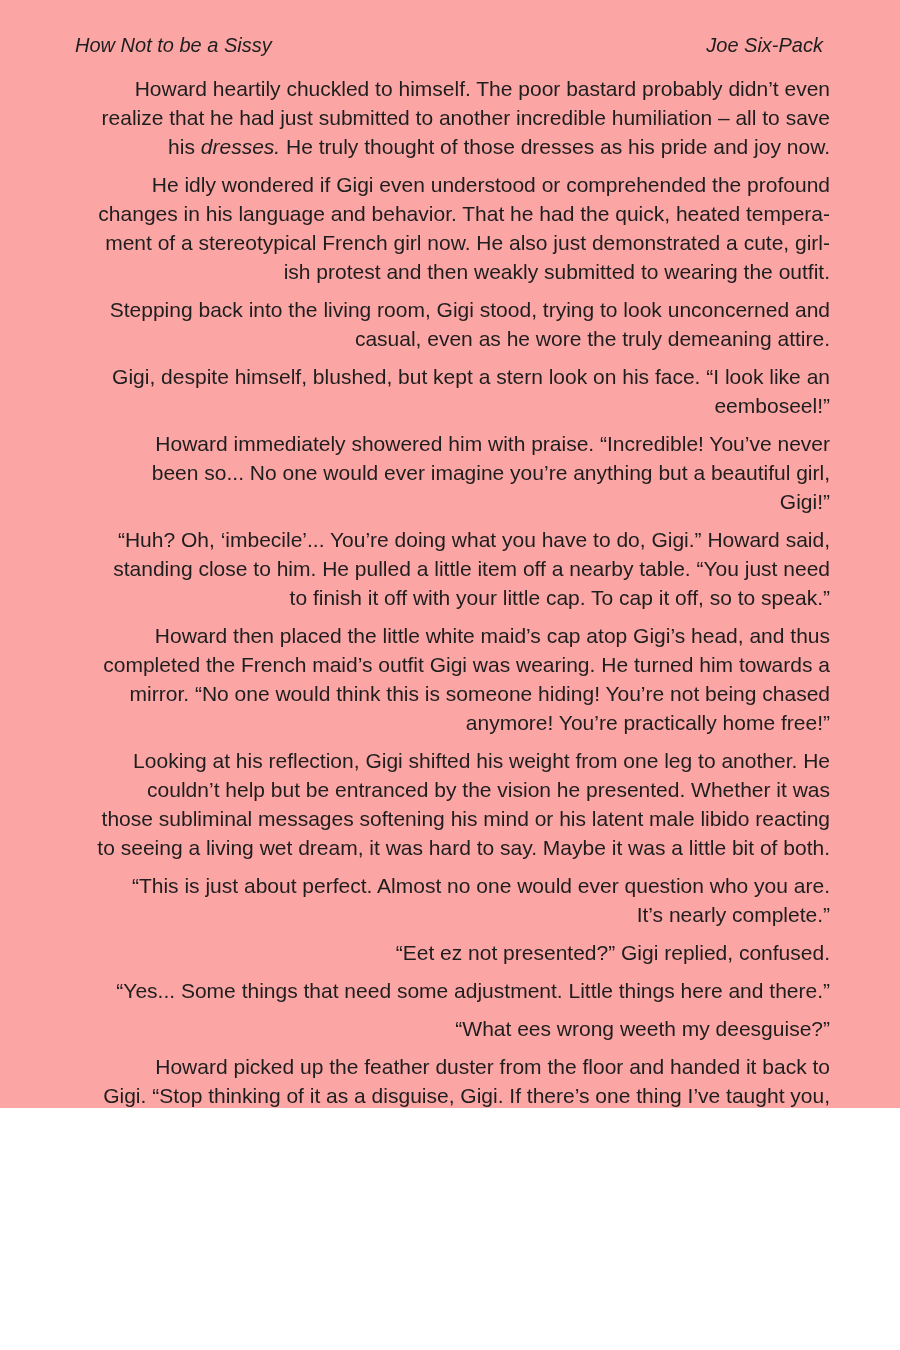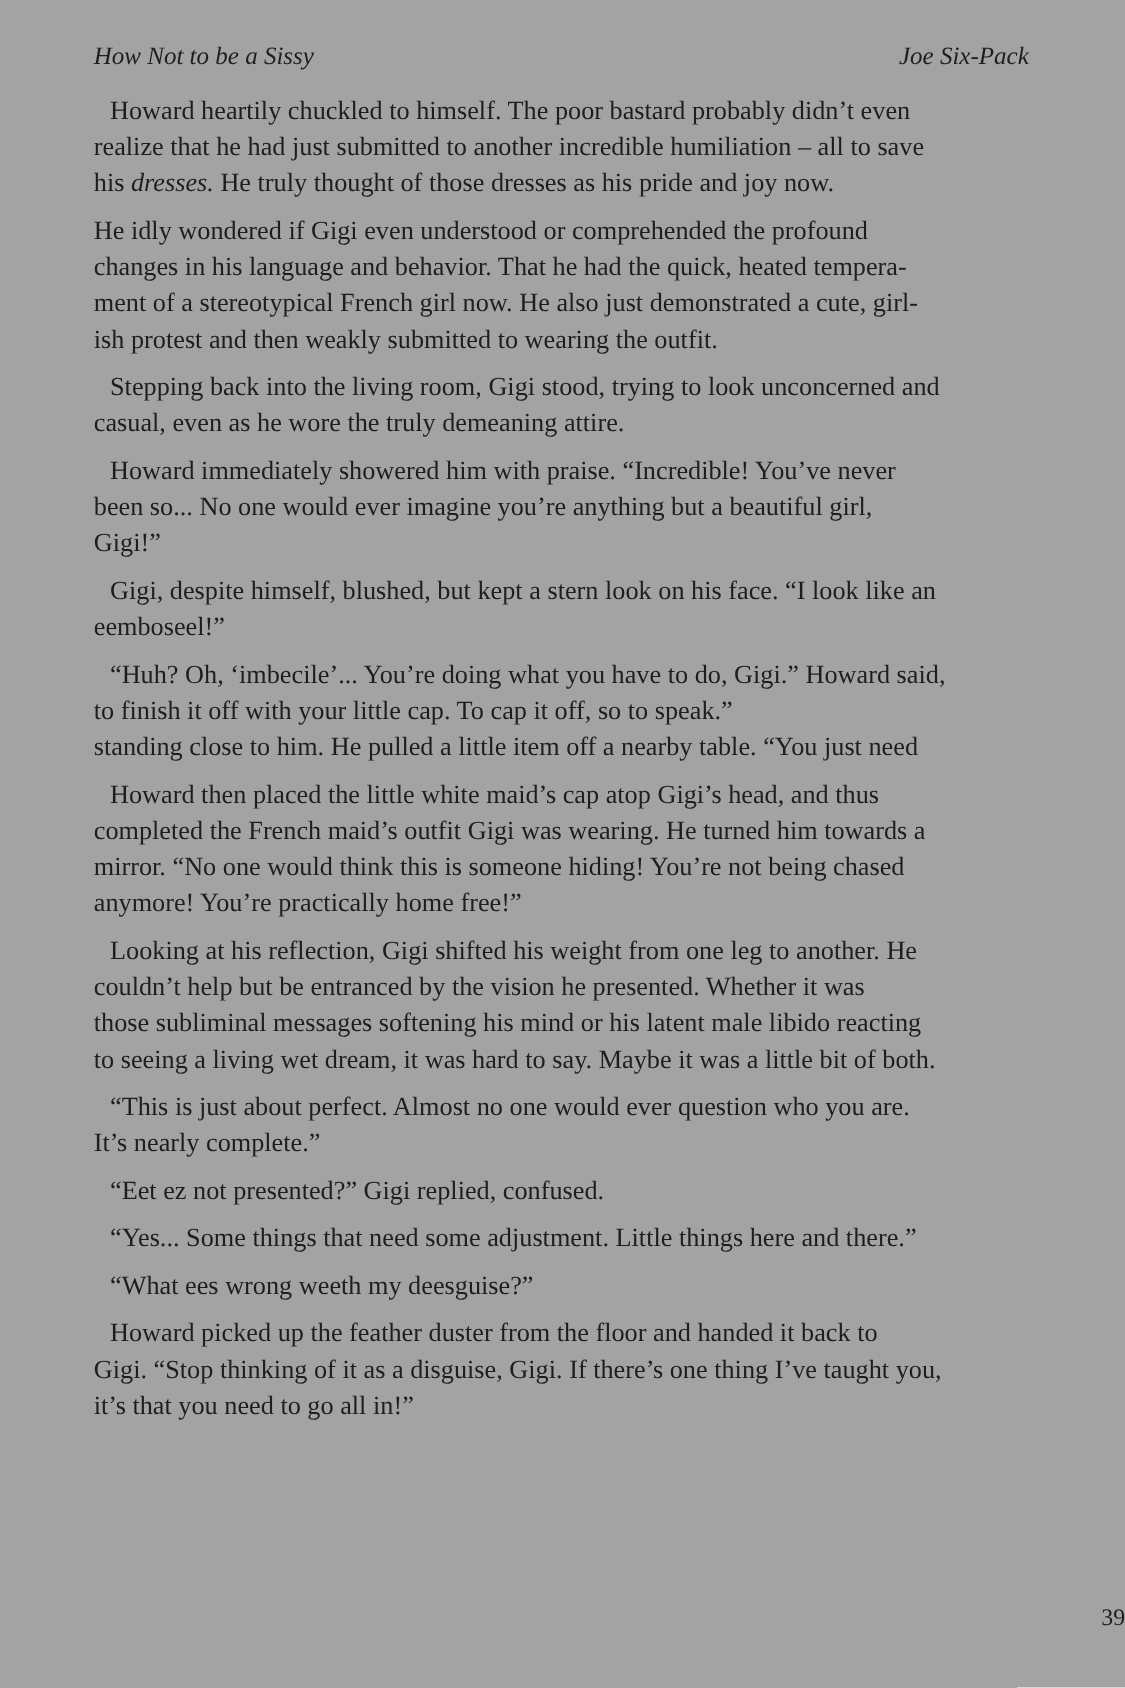--- a/index.html
+++ b/index.html
@@ -3,42 +3,43 @@
 <meta charset="utf-8">
 <style>
   html, body {
     margin: 0;
     padding: 0;
     background: #ffffff;
   }
   .page {
     position: relative;
     width: 900px;
-    height: 1350px;
-    background: #a3a3a3;
+    height: 1108px;
+    background: #fca5a5;
     color: #1e1e1e;
-    font-family: Liberation Serif, serif;
+    font-family: Liberation Sans, sans-serif;
     overflow: hidden;
   }
   .running-header {
     position: absolute;
     top: 33px;
     left: 75px;
     right: 77px;
     display: flex;
     justify-content: space-between;
     font-style: italic;
     font-size: 20px;
     line-height: 24px;
   }
   .body-text {
     position: absolute;
     top: 74px;
     left: 75px;
     width: 755px;
+    text-align: right;
   }
   .para {
     margin: 0 0 9px 0;
     padding: 0;
     font-size: 21px;
     line-height: 29px;
   }
   .line {
     display: block;
     white-space: nowrap;
@@ -77,32 +78,32 @@
         <span class="line"><span>He idly wondered if Gigi even understood or comprehended the profound</span></span>
         <span class="line"><span>changes in his language and behavior. That he had the quick, heated tempera-</span></span>
         <span class="line"><span>ment of a stereotypical French girl now. He also just demonstrated a cute, girl-</span></span>
         <span class="line"><span>ish protest and then weakly submitted to wearing the outfit.</span></span>
       </p>
       <p class="para">
         <span class="line first"><span>Stepping back into the living room, Gigi stood, trying to look unconcerned and</span></span>
         <span class="line"><span>casual, even as he wore the truly demeaning attire.</span></span>
       </p>
       <p class="para">
+        <span class="line first"><span>Gigi, despite himself, blushed, but kept a stern look on his face. “I look like an</span></span>
+        <span class="line"><span>eemboseel!”</span></span>
+      </p>
+      <p class="para">
         <span class="line first"><span>Howard immediately showered him with praise. “Incredible! You’ve never</span></span>
         <span class="line"><span>been so... No one would ever imagine you’re anything but a beautiful girl,</span></span>
         <span class="line"><span>Gigi!”</span></span>
       </p>
       <p class="para">
-        <span class="line first"><span>Gigi, despite himself, blushed, but kept a stern look on his face. “I look like an</span></span>
-        <span class="line"><span>eemboseel!”</span></span>
-      </p>
-      <p class="para">
         <span class="line first"><span>“Huh? Oh, ‘imbecile’... You’re doing what you have to do, Gigi.” Howard said,</span></span>
+        <span class="line"><span>standing close to him. He pulled a little item off a nearby table. “You just need</span></span>
         <span class="line"><span>to finish it off with your little cap. To cap it off, so to speak.”</span></span>
-        <span class="line"><span>standing close to him. He pulled a little item off a nearby table. “You just need</span></span>
       </p>
       <p class="para">
         <span class="line first"><span>Howard then placed the little white maid’s cap atop Gigi’s head, and thus</span></span>
         <span class="line"><span>completed the French maid’s outfit Gigi was wearing. He turned him towards a</span></span>
         <span class="line"><span>mirror. “No one would think this is someone hiding! You’re not being chased</span></span>
         <span class="line"><span>anymore! You’re practically home free!”</span></span>
       </p>
       <p class="para">
         <span class="line first"><span>Looking at his reflection, Gigi shifted his weight from one leg to another. He</span></span>
         <span class="line"><span>couldn’t help but be entranced by the vision he presented. Whether it was</span></span>

